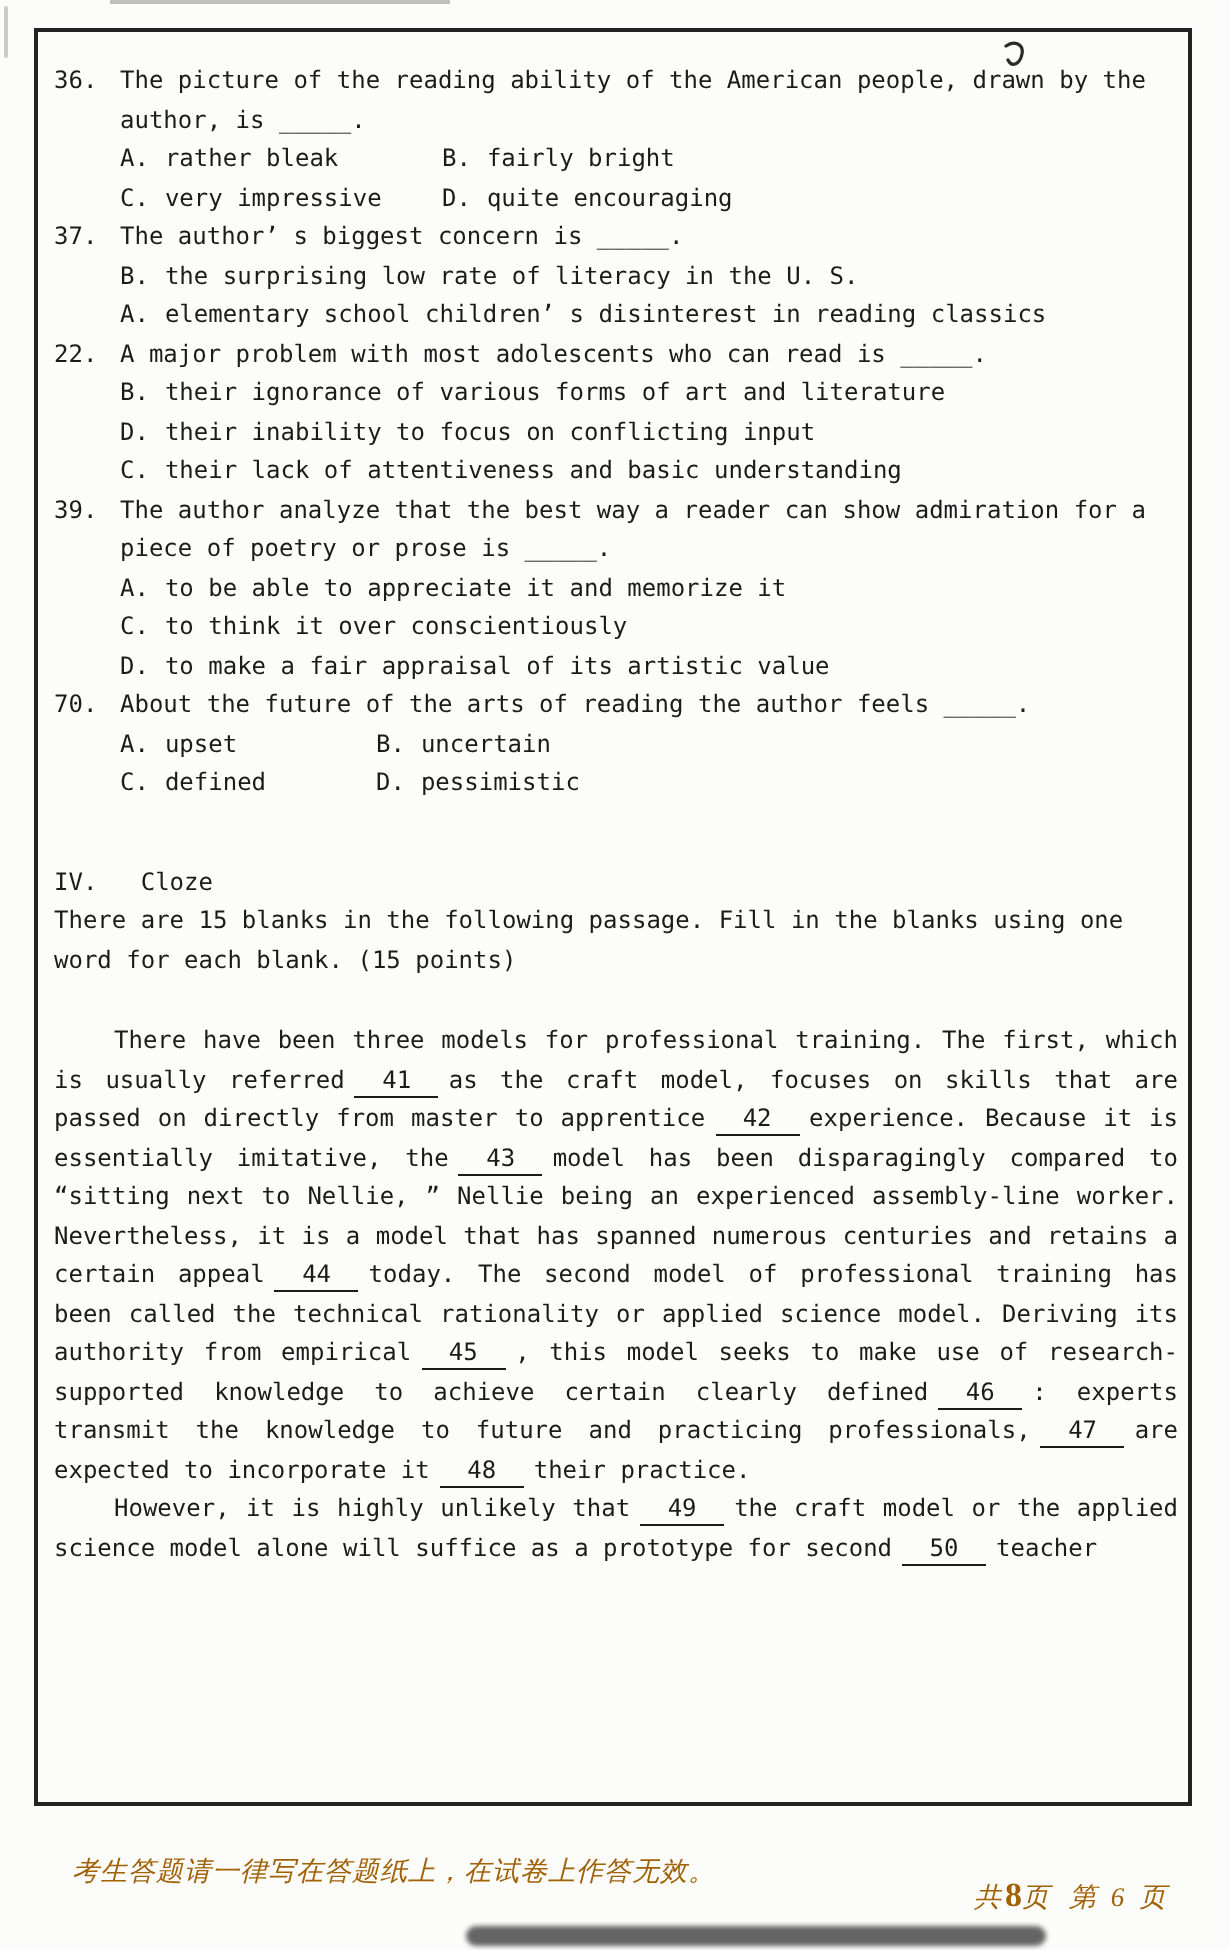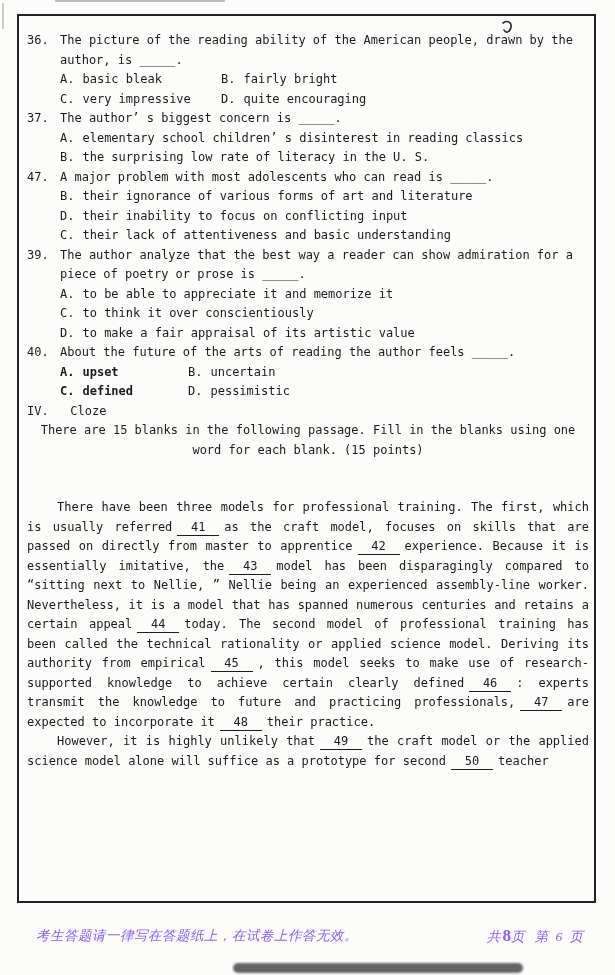--- a/index.html
+++ b/index.html
@@ -16,39 +16,39 @@
     position:absolute; left:17px; top:14px; width:579px; height:889px;
     border:2px solid #232323; padding:15px 5px 0 8px; overflow:hidden;
     background:transparent;
   }
   
   .q-stem { padding-left:33px; text-indent:-33px; }
   .qnum { display:inline-block; width:33px; text-indent:0; }
   .opt-row { padding-left:33px; }
   .opt-label { margin-right:8px; }
   .opt-col { display:inline-block; width:161px; }
-  .opt-col.narrow { width:128px;font-weight:bold; }
+  .opt-col.narrow { width:128px; }
   
-  .cloze-title { white-space:pre-wrap; }
-  .cloze-instr { white-space:normal;text-align:center; }
-  .passage { margin-top:38px; text-align:justify; }
+  .cloze-title { margin-top:30px; white-space:pre-wrap; }
+  .cloze-instr { white-space:normal; }
+  .passage { margin-top:21px; text-align:justify; }
   .passage p { text-indent:30px; text-align:justify; }
   .blank {
     display:inline-block; min-width:42px; padding:0 3px; margin:0 5px;
     text-align:center; text-indent:0; line-height:16px;
     border-bottom:1.7px solid #1b1b1b;
   }
   
   .footer {
     position:absolute; left:0; top:926px; width:615px; height:30px;
     font-family:"Liberation Serif", serif; font-style:italic;
-    font-size:13.5px; color:#8b5cf6;padding-left:30px;
+    font-size:13.5px; color:#a16207;padding-left:30px;
   }
   .footer-left { position:absolute; left:36px; top:0; letter-spacing:0.5px; }
-  .footer-right { position:absolute; right:30px; top:0; letter-spacing:2px; }
+  .footer-right { position:absolute; right:30px; top:12px; letter-spacing:2px; }
   .footer-right .total { font-size:17px; font-weight:bold; font-style:normal; letter-spacing:0; }
   .footer-right .current { margin-left:8px; }
   
   .artifact-top-line { position:absolute; left:55px; top:0; width:170px; height:2px; background:#8c8c8c; opacity:.55; }
   .artifact-left-scratch { position:absolute; left:2px; top:3px; width:2px; height:26px; background:#b5b5b3; opacity:.7; border-radius:2px; }
   .ink-mark { position:absolute; left:501px; top:20px; width:14px; height:16px; }
   .artifact-bottom-bar {
     position:absolute; left:233px; top:963px; width:290px; height:10px;
     background:#3f3f3f; border-radius:5px; filter:blur(1.2px); opacity:.8;
   }
@@ -61,46 +61,46 @@
   <div class="artifact-top-line"></div>
   <div class="artifact-left-scratch"></div>
   <svg class="ink-mark" viewBox="0 0 14 16">
     <path d="M2,3 C6,0 11,2 10,7 C9,12 5,14 3,10" fill="none" stroke="#2a2a2a" stroke-width="1.6" stroke-linecap="round"></path>
   </svg>
 
   <div class="box">
 
     <div>
       <div class="q-stem"><span class="qnum">36.</span><span>The picture of the reading ability of the American people, drawn by the author, is _____.</span></div>
-      <div class="opt-row"><span class="opt-col"><span class="opt-label">A.</span><span>basic bleak</span></span><span><span class="opt-label">B.</span><span>fairly bright</span></span></div>
+      <div class="opt-row"><span class="opt-col"><span class="opt-label">A.</span><span>rather bleak</span></span><span><span class="opt-label">B.</span><span>fairly bright</span></span></div>
       <div class="opt-row"><span class="opt-col"><span class="opt-label">C.</span><span>very impressive</span></span><span><span class="opt-label">D.</span><span>quite encouraging</span></span></div>
     </div>
 
     <div>
       <div class="q-stem"><span class="qnum">37.</span><span>The author’ s biggest concern is _____.</span></div>
+      <div class="opt-row"><span class="opt-label">B.</span><span>the surprising low rate of literacy in the U. S.</span></div>
       <div class="opt-row"><span class="opt-label">A.</span><span>elementary school children’ s disinterest in reading classics</span></div>
-      <div class="opt-row"><span class="opt-label">B.</span><span>the surprising low rate of literacy in the U. S.</span></div>
     </div>
 
     <div>
-      <div class="q-stem"><span class="qnum">47.</span><span>A major problem with most adolescents who can read is _____.</span></div>
+      <div class="q-stem"><span class="qnum">22.</span><span>A major problem with most adolescents who can read is _____.</span></div>
       <div class="opt-row"><span class="opt-label">B.</span><span>their ignorance of various forms of art and literature</span></div>
       <div class="opt-row"><span class="opt-label">D.</span><span>their inability to focus on conflicting input</span></div>
       <div class="opt-row"><span class="opt-label">C.</span><span>their lack of attentiveness and basic understanding</span></div>
     </div>
 
     <div>
       <div class="q-stem"><span class="qnum">39.</span><span>The author analyze that the best way a reader can show admiration for a piece of poetry or prose is _____.</span></div>
       <div class="opt-row"><span class="opt-label">A.</span><span>to be able to appreciate it and memorize it</span></div>
       <div class="opt-row"><span class="opt-label">C.</span><span>to think it over conscientiously</span></div>
       <div class="opt-row"><span class="opt-label">D.</span><span>to make a fair appraisal of its artistic value</span></div>
     </div>
 
     <div>
-      <div class="q-stem"><span class="qnum">40.</span><span>About the future of the arts of reading the author feels _____.</span></div>
+      <div class="q-stem"><span class="qnum">70.</span><span>About the future of the arts of reading the author feels _____.</span></div>
       <div class="opt-row"><span class="opt-col narrow"><span class="opt-label">A.</span><span>upset</span></span><span><span class="opt-label">B.</span><span>uncertain</span></span></div>
       <div class="opt-row"><span class="opt-col narrow"><span class="opt-label">C.</span><span>defined</span></span><span><span class="opt-label">D.</span><span>pessimistic</span></span></div>
     </div>
 
     <div class="cloze-title">IV.   Cloze</div>
     <div class="cloze-instr">There are 15 blanks in the following passage. Fill in the blanks using one word for each blank. (15 points)</div>
 
     <div class="passage">
       <p><span>There have been three models for professional training. The first, which is usually referred</span><span class="blank">41</span><span>as the craft model, focuses on skills that are passed on directly from master to apprentice</span><span class="blank">42</span><span>experience. Because it is essentially imitative, the</span><span class="blank">43</span><span>model has been disparagingly compared to “sitting next to Nellie, ” Nellie being an experienced assembly-line worker. Nevertheless, it is a model that has spanned numerous centuries and retains a certain appeal</span><span class="blank">44</span><span>today. The second model of professional training has been called the technical rationality or applied science model. Deriving its authority from empirical</span><span class="blank">45</span><span>, this model seeks to make use of research-supported knowledge to achieve certain clearly defined</span><span class="blank">46</span><span>: experts transmit the knowledge to future and practicing professionals,</span><span class="blank">47</span><span>are expected to incorporate it</span><span class="blank">48</span><span>their practice.</span></p>
       <p><span>However, it is highly unlikely that</span><span class="blank">49</span><span>the craft model or the applied science model alone will suffice as a prototype for second</span><span class="blank">50</span><span>teacher</span></p>

